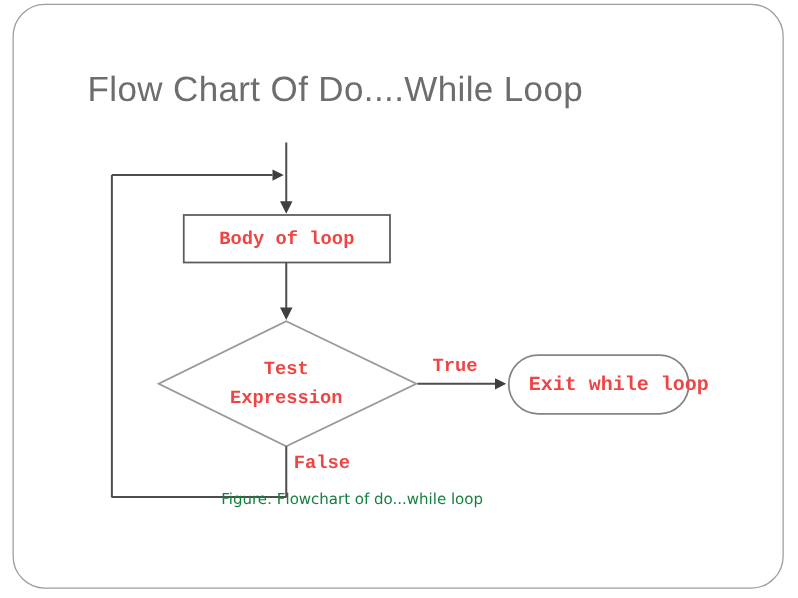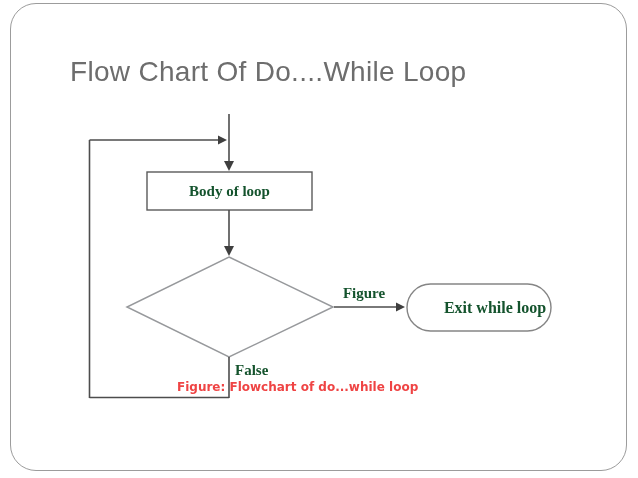--- a/index.html
+++ b/index.html
@@ -15,38 +15,38 @@
 
   .title {
     position: absolute; left: 70px; top: 56px; margin: 0;
     font-size: 28px; font-weight: 400; color: #6d6d6d;
     letter-spacing: 0.3px; white-space: nowrap;
   }
 
   .fc-svg { position: absolute; left: 0; top: 0; }
 
   .fc-label {
-    position: absolute; font-family: Liberation Serif, serif;
-    font-weight: bold; color: #14532d; font-size: 15px; white-space: nowrap;
+    position: absolute; font-family: Liberation Mono, monospace;
+    font-weight: bold; color: #ef4444; font-size: 15px; white-space: nowrap;
   }
   .body-label  { left: 147px; top: 172px; width: 165px; height: 38px;
                  display: flex; align-items: center; justify-content: center; }
   .decision-label { left: 127px; top: 257px; width: 204px; height: 100px;
                  display: flex; flex-direction: column; align-items: center;
                  justify-content: center; line-height: 23px; }
   .false-label { left: 336px; top: 285px; width: 56px; text-align: center; }
   .exit-label  { left: 423px; top: 284px; width: 144px; height: 47px;
                  display: flex; align-items: center; justify-content: center;
                  font-size: 16px; }
   .true-label  { left: 235px; top: 362px; }
 
   .caption {
-    position: absolute; left: 177px; top: 380px; width: 240px;
-    font-family: "DejaVu Sans", sans-serif; font-weight: bold;
-    font-size: 12px; color: #ef4444; white-space: nowrap;
+    position: absolute; left: 177px; top: 392px; width: 240px;
+    font-family: "DejaVu Sans", sans-serif; font-weight: normal;
+    font-size: 12px; color: #15803d; white-space: nowrap;
   }
 </style>
 </head>
 <body>
 
 <div class="canvas">
 
   <div class="slide-card"></div>
 
   <h1 class="title">Flow Chart Of Do....While Loop</h1>
@@ -71,22 +71,26 @@
     <line x1="334" y1="307" x2="396" y2="307" stroke="#4d4d4d" stroke-width="1.6"></line>
     <polygon points="396,302.5 396,311.5 405,307" fill="#3f3f3f"></polygon>
 
     <rect x="407" y="284" width="144" height="47" rx="23.5" ry="23.5" fill="#ffffff" stroke="#858585" stroke-width="1.4"></rect>
 
     <line x1="229" y1="357" x2="229" y2="398" stroke="#4d4d4d" stroke-width="1.6"></line>
   </svg>
 
   <div class="fc-label body-label">Body of loop</div>
 
+  <div class="fc-label decision-label">
+    <span>Test</span>
+    <span>Expression</span>
+  </div>
 
-  <div class="fc-label false-label">Figure</div>
+  <div class="fc-label false-label">True</div>
 
   <div class="fc-label exit-label">Exit while loop</div>
 
   <div class="fc-label true-label">False</div>
 
   <div class="caption">Figure: Flowchart of do...while loop</div>
 
 </div>
 
 </body></html>

